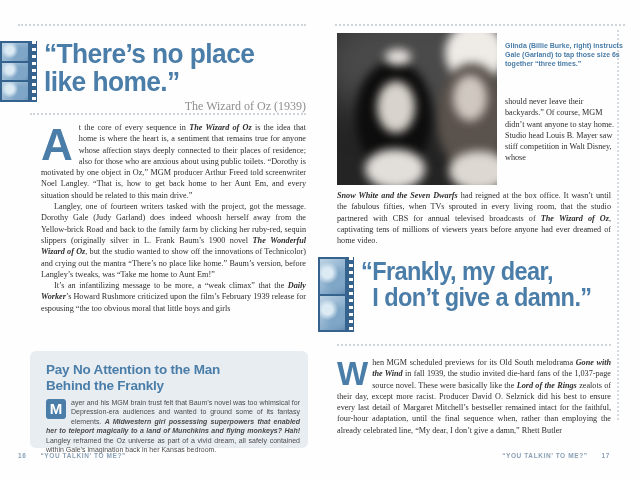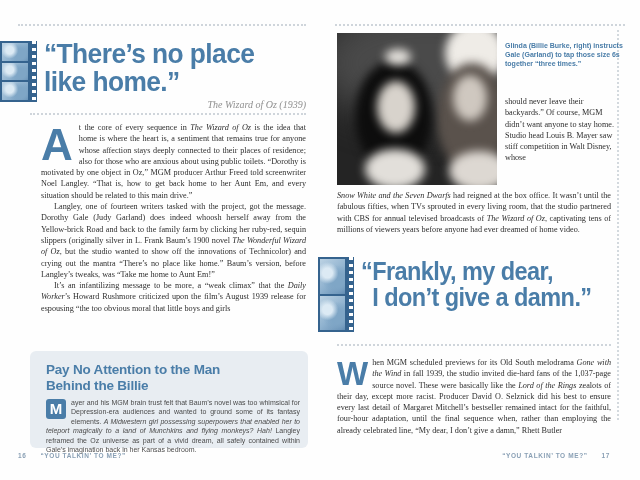--- a/index.html
+++ b/index.html
@@ -23,21 +23,21 @@
       background-image:repeating-linear-gradient(to bottom, #ffffff 0 3px, #35638e 3px 7px); }
 
   
   .quote { position:absolute; color:#4a7da8; font-family:"Liberation Sans", sans-serif;
       font-weight:bold; letter-spacing:-0.6px; transform:scaleX(0.94); transform-origin:0 0; }
   .quote .qline { display:block; }
   .quote .indent { padding-left:12px; }
   .q-left  { left:44px; top:40px;  font-size:28px; line-height:28px; }
   .q-right { left:361px; top:258px; font-size:25px; line-height:26px; }
 
-  .attr { position:absolute; font-style:italic; color:#8f8f8f; font-size:10px; text-align:right;
+  .attr { position:absolute; color:#8f8f8f; font-size:12px; text-align:right;
       font-family:"Liberation Serif", serif; }
   .attr-left  { left:100px; top:99px;  width:206px; }
   .attr-right { left:400px; top:327px; width:210px; }
 
   
   .bodycol { position:absolute; font-size:8.2px; line-height:11.3px; color:#2e2e2e; text-align:justify; }
   .bodycol p { text-indent:13px; }
   .bodycol p.first { text-indent:0; }
   .col-left  { left:41px;  top:122px; width:265px; }
   .col-photo { left:505px; top:96px;  width:110px; text-align:left; }
@@ -76,21 +76,21 @@
   
   .caption { position:absolute; left:505px; top:41px; width:118px; color:#4a7da8;
       font-family:"Liberation Sans", sans-serif; font-weight:bold; font-size:7px; line-height:9.2px; }
 
   
   .footer { position:absolute; top:452px; font-family:"Liberation Sans", sans-serif; font-weight:bold;
       font-size:6.5px; letter-spacing:0.6px; color:#8aa0b5; display:flex; gap:14px; }
   .footer-left  { left:18px; }
   .footer-right { right:30px; }
 
-  i { font-style:italic; }
+  i { font-style:italic;font-weight:bold; }
 </style>
 </head>
 <body>
 
 <div class="spread">
 
   <div class="dotted-h" style="left:18px; top:24px; width:288px;"></div>
 
   <div class="filmstrip" style="left:0; top:41px; width:37px; height:61px;">
     <div class="frames">
@@ -111,28 +111,28 @@
   <div class="dotted-h" style="left:30px; top:113px; width:276px;"></div>
 
   <div class="bodycol col-left">
     <p class="first">
       <span class="dropcap-letter dc-a">A</span><span>t the core of every sequence in </span><i>The Wizard of Oz</i><span> is the idea that home is where the heart is, a sentiment that remains true for anyone whose affection stays deeply connected to their places of residence; also for those who are anxious about using public toilets. “Dorothy is motivated by one object in Oz,” MGM producer Arthur Freed told screenwriter Noel Langley. “That is, how to get back home to her Aunt Em, and every situation should be related to this main drive.”</span>
     </p>
     <p>
       <span>Langley, one of fourteen writers tasked with the project, got the message. Dorothy Gale (Judy Garland) does indeed whoosh herself away from the Yellow-brick Road and back to the family farm by clicking her ruby-red, sequin slippers (originally silver in L. Frank Baum’s 1900 novel </span><i>The Wonderful Wizard of Oz</i><span>, but the studio wanted to show off the innovations of Technicolor) and crying out the mantra “There’s no place like home.” Baum’s version, before Langley’s tweaks, was “Take me home to Aunt Em!”</span>
     </p>
     <p>
-      <span>It’s an infantilizing message to be more, a “weak climax” that the </span><i>Daily Worker</i><span>’s Howard Rushmore criticized upon the film’s August 1939 release for espousing “the too obvious moral that little boys and girls</span>
+      <span>It’s an infantilizing message to be more, a “weak climax” that the </span><i>Daily Worker</i><span>’s Howard Rushmore criticized upon the film’s February 1939 release for espousing “the too obvious moral that little boys and girls</span>
     </p>
   </div>
 
   <aside class="sidebar-box">
     <h2>
       <span>Pay No Attention to the Man</span>
-      <span>Behind the Billie</span>
+      <span>Behind the Frankly</span>
     </h2>
     <div class="sidebar-text">
       <span class="dc-m">M</span><span>ayer and his MGM brain trust felt that Baum’s novel was too whimsical for Depression-era audiences and wanted to ground some of its fantasy elements. </span><i>A Midwestern girl possessing superpowers that enabled her to teleport magically to a land of Munchkins and flying monkeys? Hah!</i><span> Langley reframed the Oz universe as part of a vivid dream, all safely contained within Gale’s imagination back in her Kansas bedroom.</span>
     </div>
   </aside>
 
   <div class="footer footer-left">
     <span>16</span>
     <span>“YOU TALKIN’ TO ME?”</span>
   </div>

